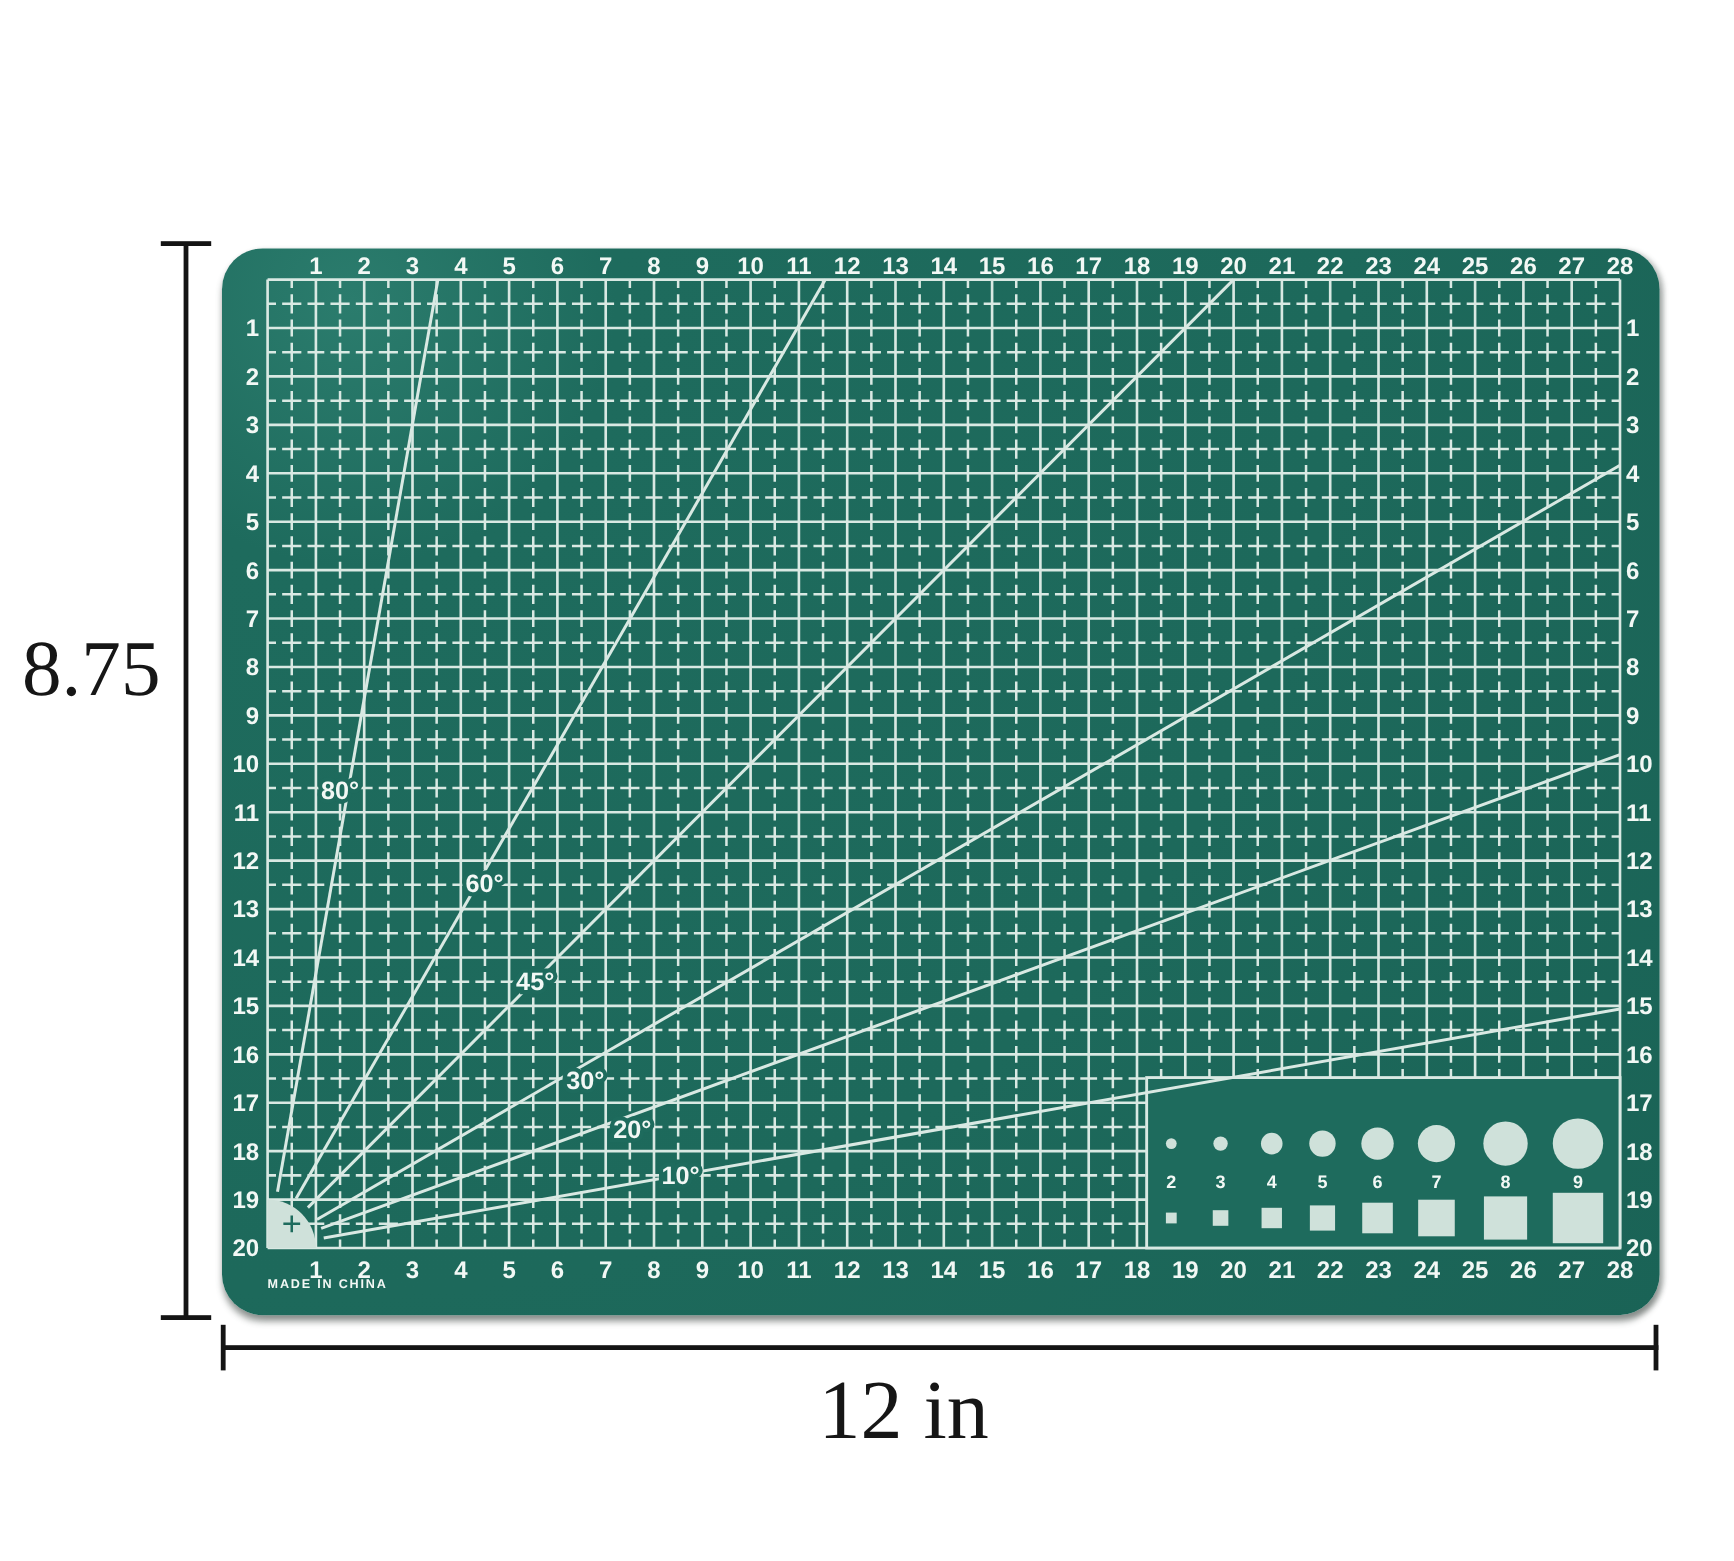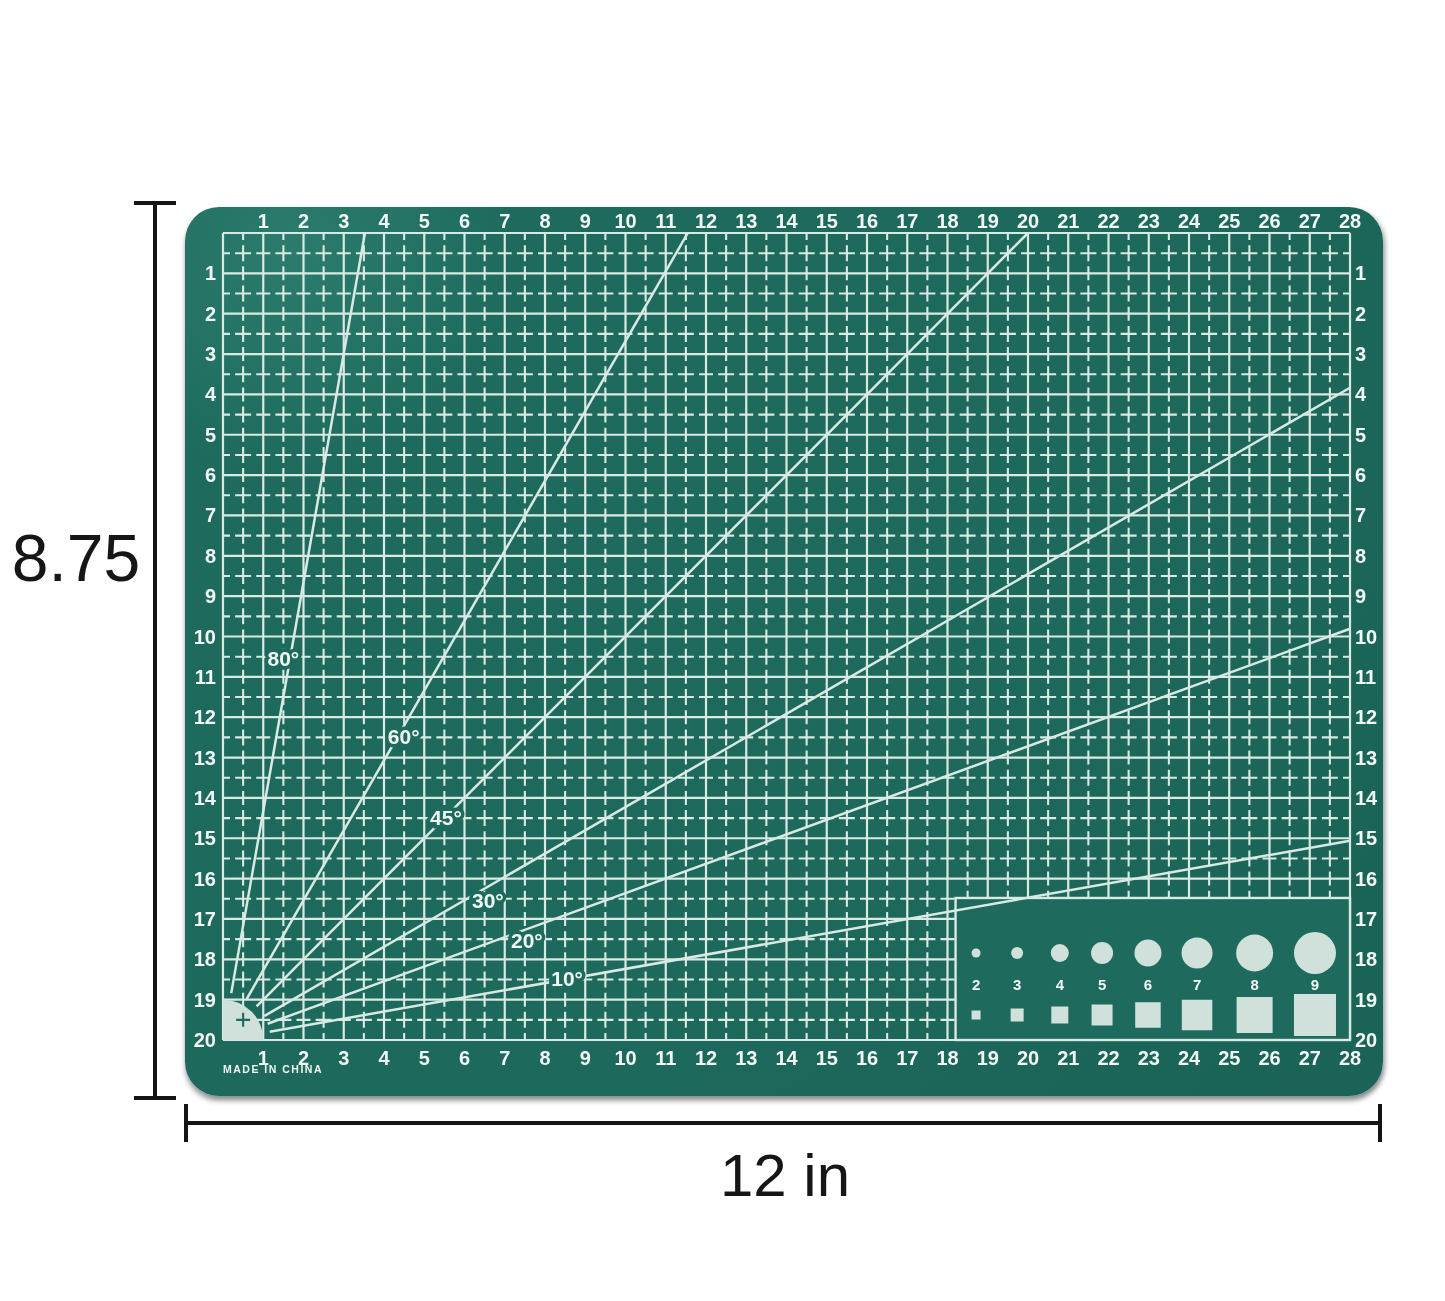--- a/index.html
+++ b/index.html
@@ -10,24 +10,24 @@
   .mat{
     position:absolute;left:185px;top:207px;width:1198px;height:889px;
     border-radius:34px;
     background:radial-gradient(circle at 9% 5%, #2b7c6d 0%, #1e6b5d 16%, #1d695b 60%, #1a6356 100%);
     box-shadow:0 5px 5px rgba(55,65,60,.45), 3px 2px 4px rgba(55,65,60,.28);
   }
   .mat svg{position:absolute;left:0;top:0;}
   .dim-line{position:absolute;background:#141414;}
   .dim-label{
     position:absolute;color:#161616;text-align:center;
-    font-family:Liberation Sans, sans-serif;
+    font-family:Liberation Serif, serif;
   }
   .dim-label.height{left:0;top:519px;width:152px;font-size:66px;line-height:78px;}
-  .dim-label.width{left:610px;top:1136px;width:350px;font-size:60px;line-height:80px;}
+  .dim-label.width{left:578px;top:1136px;width:350px;font-size:70px;line-height:80px;}
   text{font-family:"Liberation Sans","DejaVu Sans",sans-serif;}
 </style>
 </head>
 <body>
 
 <div class="dim-line" style="left:153px;top:203px;width:4px;height:897px;"></div>
 <div class="dim-line" style="left:134px;top:201px;width:42px;height:4px;"></div>
 <div class="dim-line" style="left:134px;top:1096px;width:42px;height:4px;"></div>
 <div class="dim-label height">
   <div>8.75</div>

